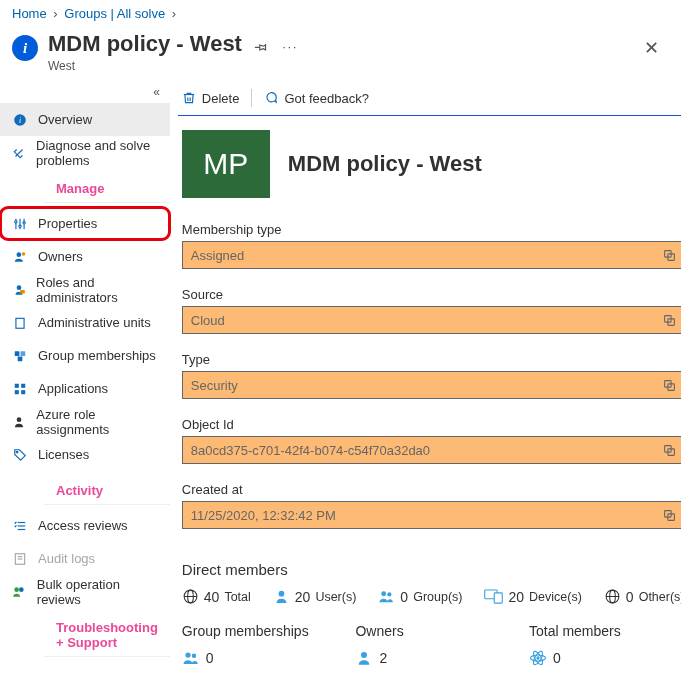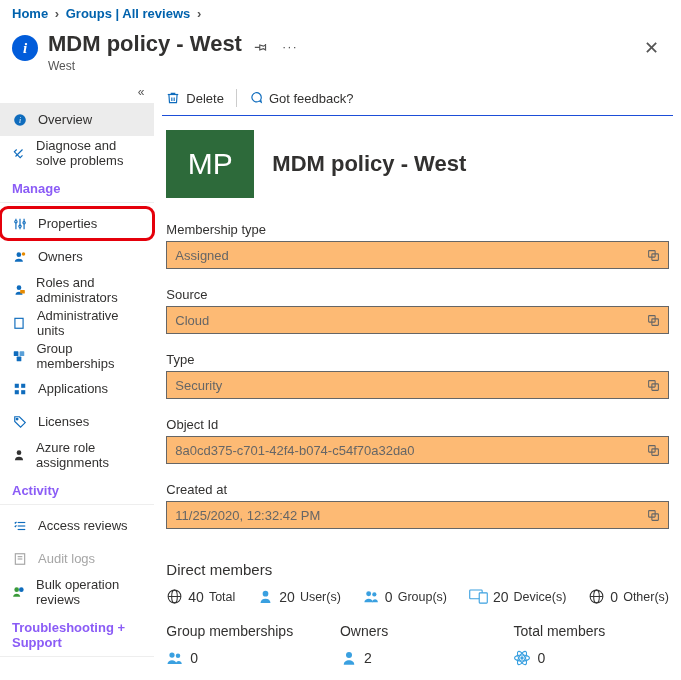--- a/index.html
+++ b/index.html
@@ -1,35 +1,35 @@
 <!DOCTYPE html>
 <html><head>
 <meta charset="utf-8">
 <style>
   * { box-sizing: border-box; margin: 0; padding: 0; }
   body { font-family: "Segoe UI", Arial, sans-serif; font-size: 13px; color: #323130; background: #fff; width: 681px; }
   a { color: #0062ad; text-decoration: none; }
   .breadcrumb { padding: 6px 12px; font-size: 13px; }
-  .breadcrumb span, .breadcrumb a { color: #0062ad; font-weight: bold; }
+  .breadcrumb span, .breadcrumb a { color: #0062ad; }
   .breadcrumb .sep { color: #555; margin: 0 3px; }
   .header-row { display: flex; align-items: flex-start; padding: 4px 12px 8px 12px; }
   .header-icon { width: 26px; height: 26px; border-radius: 50%; background: #015cda; color: #fff; display:flex;align-items:center;justify-content:center; font-size:15px; font-weight:bold; font-style: italic; margin-right:10px; margin-top:4px; font-family: Georgia, serif;}
   .header-title { font-size: 22px; font-weight: 600; }
   .header-sub { font-size: 12px; color: #555; margin-top:2px;}
   .header-actions { margin-left: 12px; display:flex; align-items:center; gap:14px; padding-top:8px; color:#555;}
   .close-x { margin-left:auto; font-size:18px; color:#555; padding:6px 10px; cursor:pointer;}
   .layout { display:flex; }
   .sidebar { width: 234px; border-right: 0px solid #eee; padding-top:4px;}
   .collapse { text-align:right; padding:0 10px 4px 0; color:#555; font-size:12px;}
   .nav-item { display:flex; align-items:center; height:33px; padding:0 12px; gap:10px; cursor:pointer; font-size:13px; color:#323130;}
   .nav-item .ico { width:16px; display:flex; justify-content:center; color:#3273b8;}
   .nav-item.selected { background:#ececec; }
   .nav-item.disabled { color:#a6a6a6; }
   .nav-item.disabled .ico { color:#a6a6a6; }
-  .nav-section { font-size:13px; font-weight:600; color:#8b5cf6; padding: 12px 12px 6px 12px; border-bottom:1px solid #eee; margin-bottom:4px;}
+  .nav-section { font-size:13px; font-weight:600; color:#ec4899; padding: 12px 12px 6px 12px; border-bottom:1px solid #eee; margin-bottom:4px;margin-left:44px;}
   .highlighted { outline:3px solid #e5000b; outline-offset:-2px;border-radius:8px;}
   .main { flex:1; padding: 0 8px;}
   .toolbar { display:flex; align-items:center; gap:8px; padding:8px 4px; border-bottom:1px solid #1d4ed8;}
   .toolbar .tb-item { display:flex; align-items:center; gap:6px; font-size:13px; cursor:pointer; color:#323130;}
   .toolbar .divider { width:1px; height:18px; background:#ccc; margin:0 4px;}
   .hero { display:flex; align-items:center; gap:18px; padding:14px 4px 18px 4px;}
   .hero-avatar { width:88px; height:68px; background:#2d6a3a; color:#fff; display:flex; align-items:center; justify-content:center; font-size:30px; font-weight:400;}
   .hero-title { font-size:22px; font-weight:700; }
   .field { padding:6px 4px 12px 4px;}
   .field-label { font-size:13px; color:#323130; margin-bottom:4px;}
@@ -45,21 +45,21 @@
   .tri-col h4 { font-size:14px; font-weight:400; color:#323130; margin-bottom:10px;}
   .tri-val { display:flex; align-items:center; gap:6px; font-size:14px;}
   svg { display:block; }
 </style>
 </head>
 <body>
 
 <div class="breadcrumb">
   <a href="#">Home</a>
   <span class="sep">›</span>
-  <a href="#">Groups | All reviews</a>
+  <a href="#">Groups | All solve</a>
   <span class="sep">›</span>
 </div>
 
 <div class="header-row">
   <div class="header-icon">i</div>
   <div>
     <div class="header-title">MDM policy - West</div>
     <div class="header-sub">West</div>
   </div>
   <div class="header-actions">
@@ -158,35 +158,35 @@
             <rect x="3" y="3" width="7" height="7"></rect>
             <rect x="14" y="3" width="7" height="7"></rect>
             <rect x="3" y="14" width="7" height="7"></rect>
             <rect x="14" y="14" width="7" height="7"></rect>
           </svg>
         </span>
       <span>Applications</span>
     </div>
     <div class="nav-item">
       <span class="ico">
+          <svg width="14" height="14" viewBox="0 0 24 24" fill="#333">
+            <circle cx="12" cy="8" r="4"></circle>
+            <path d="M5 21c0-4 3-6 7-6s7 2 7 6z"></path>
+          </svg>
+        </span>
+      <span>Azure role assignments</span>
+    </div>
+    <div class="nav-item">
+      <span class="ico">
           <svg width="14" height="14" viewBox="0 0 24 24" fill="none" stroke="#0f6cbd" stroke-width="2">
             <path d="M3 11V3h8l10 10-8 8z"></path>
             <circle cx="7" cy="7" r="1.5" fill="#0f6cbd"></circle>
           </svg>
         </span>
       <span>Licenses</span>
-    </div>
-    <div class="nav-item">
-      <span class="ico">
-          <svg width="14" height="14" viewBox="0 0 24 24" fill="#333">
-            <circle cx="12" cy="8" r="4"></circle>
-            <path d="M5 21c0-4 3-6 7-6s7 2 7 6z"></path>
-          </svg>
-        </span>
-      <span>Azure role assignments</span>
     </div>
 
     <div class="nav-section">Activity</div>
     <div class="nav-item">
       <span class="ico">
           <svg width="14" height="14" viewBox="0 0 24 24" fill="none" stroke="#0f6cbd" stroke-width="2">
             <line x1="8" y1="6" x2="21" y2="6"></line>
             <line x1="8" y1="12" x2="21" y2="12"></line>
             <line x1="8" y1="18" x2="21" y2="18"></line>
             <polyline points="3,6 4,7 6,5"></polyline>

